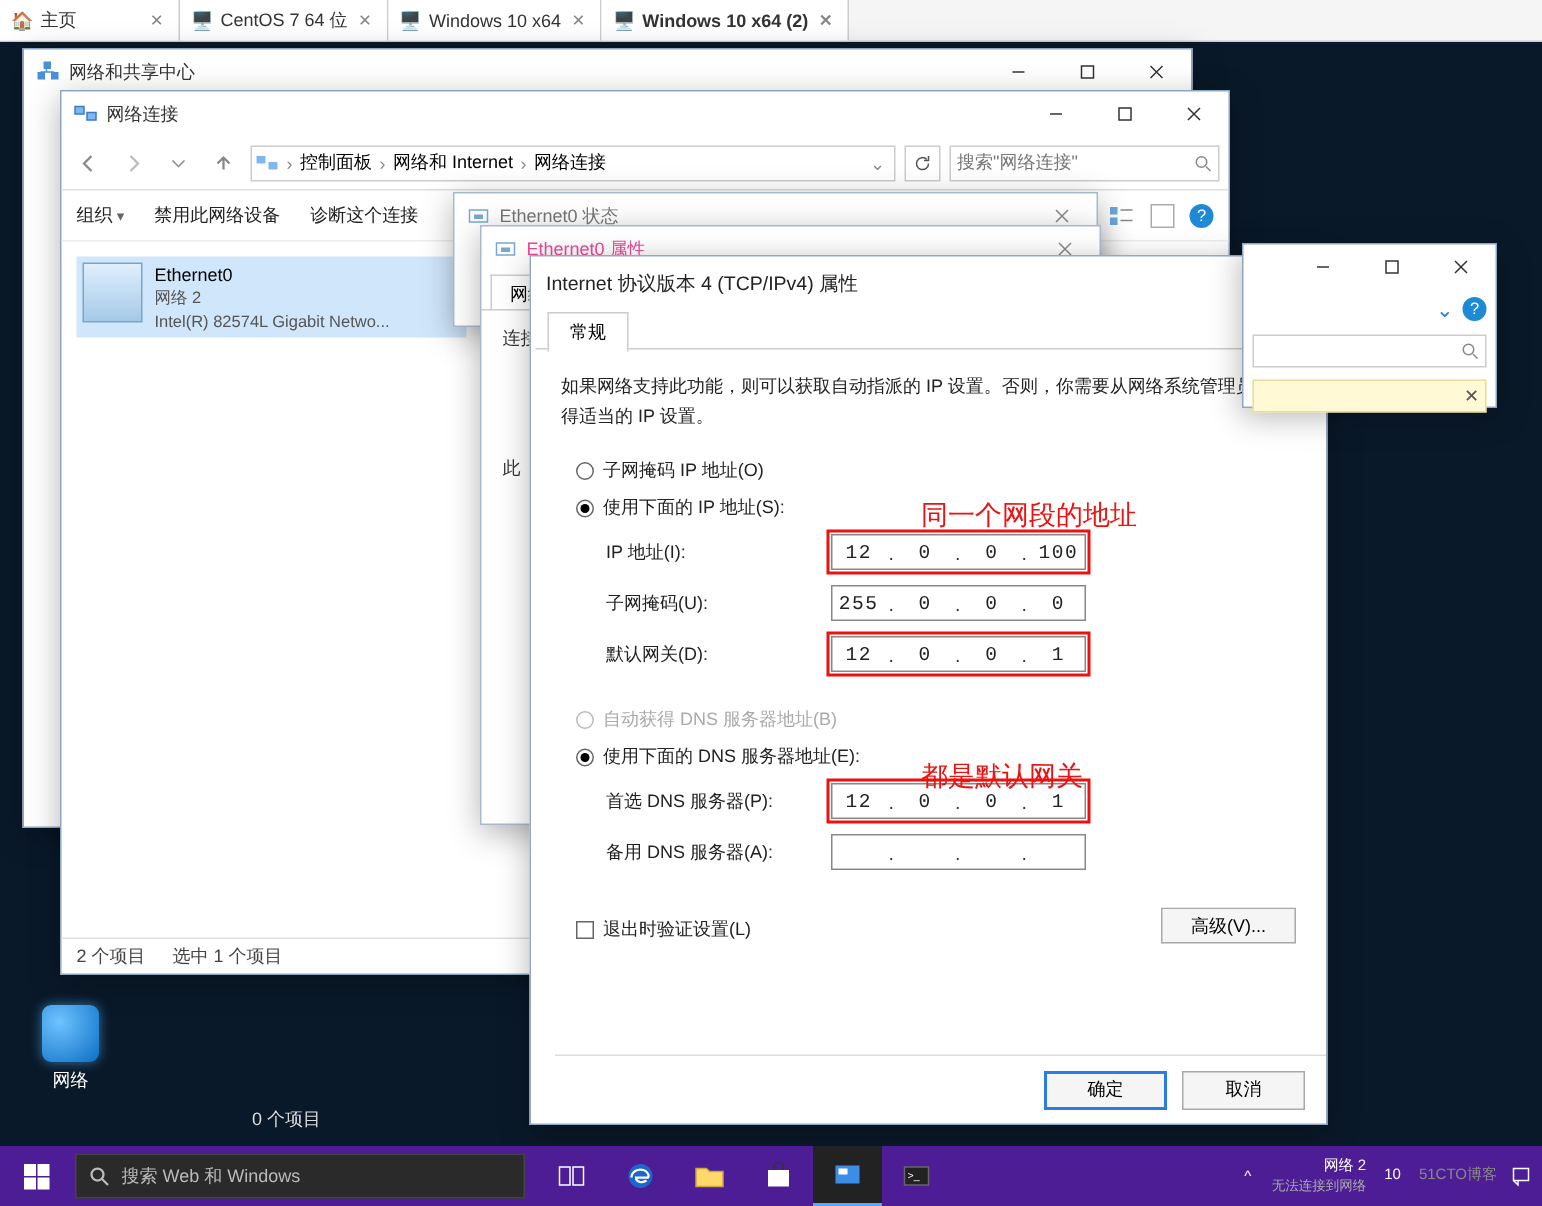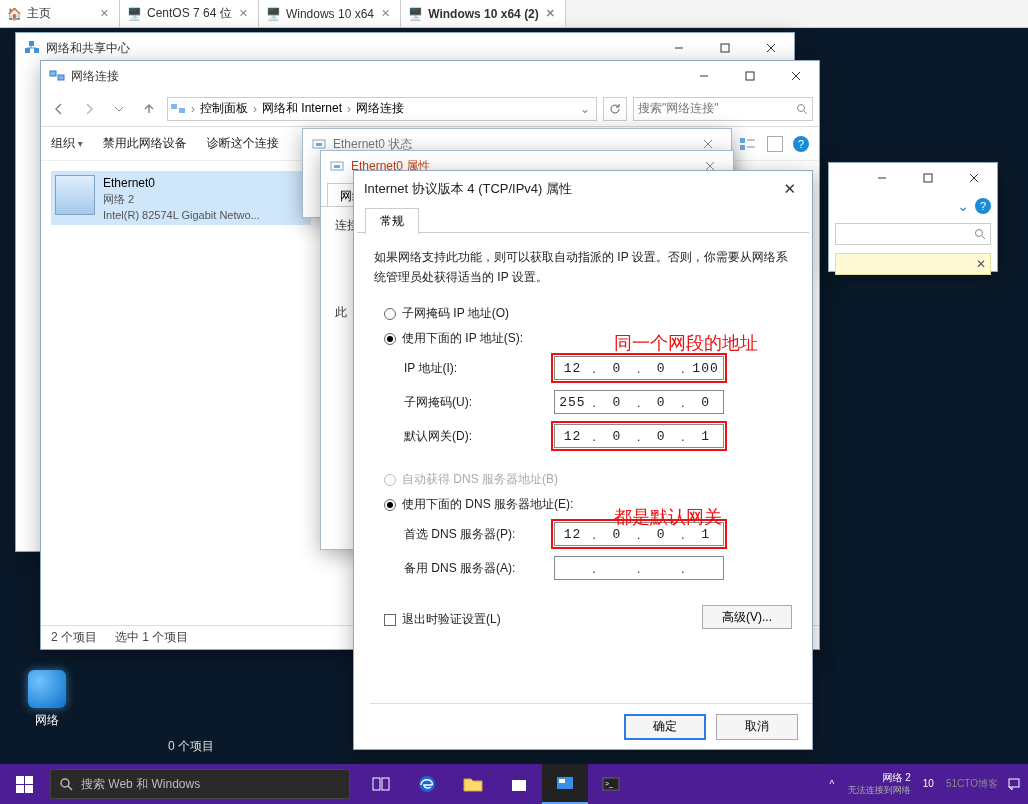--- a/index.html
+++ b/index.html
@@ -44,27 +44,27 @@
     .adapter .l1 { color:#000; }
     .adapter .l2, .adapter .l3 { color:#555; font-size:11px; }
     .status-bar { position:absolute; left:0; right:0; bottom:0; height:24px; border-top:1px solid #ddd; font-size:12px; color:#444; display:flex; align-items:center; padding:0 10px; gap:18px; }
     
     
     .win3 { left:302px; top:128px; width:430px; height:90px; border-color:#a8b9cf; }
     .win3 .win-title { color:#777; }
     
     
     .win4 { left:320px; top:150px; width:414px; height:400px; border-color:#a8b9cf; }
-    .win4 .win-title { color:#c2410c; }
+    .win4 .win-title { color:#ec4899; }
     .tabbar { height:26px; display:flex; border-bottom:1px solid #ccc; padding-left:6px; font-size:12px; }
     .tab4 { padding:4px 12px; border:1px solid #ccc; border-bottom:none; margin-top:2px; background:#fff; }
     .w4-body { padding:10px 14px; font-size:12px; color:#333; }
     
     
-    .win5 { left:353px; top:170px; width:460px; height:580px; border-color:#96a8bf; }
+    .win5 { left:353px; top:170px; width:532px; height:580px; border-color:#96a8bf; }
     .w5-title { height:36px; display:flex; align-items:center; padding:0 10px; font-size:13px; color:#222; }
     .w5-title .x { margin-left:auto; font-size:15px; padding:4px 6px; color:#333; }
     .w5-tabstrip { height:26px; border-bottom:1px solid #ccc; padding-left:8px; margin:0 3px; }
     .w5-tab { display:inline-block; padding:4px 14px; border:1px solid #ccc; border-bottom:1px solid #fff; background:#fff; font-size:12px; position:relative; top:1px; }
     .w5-body { padding:14px 20px 10px 20px; font-size:12px; color:#222; }
     .w5-desc { line-height:20px; margin-bottom:14px; }
     .radio-row { display:flex; align-items:center; gap:6px; padding:4px 0 4px 10px; }
     .radio { width:12px; height:12px; border-radius:50%; border:1px solid #666; display:inline-flex; align-items:center; justify-content:center; }
     .radio.sel::after { content:""; width:6px; height:6px; border-radius:50%; background:#000; }
     .radio.dis { border-color:#bbb; }

